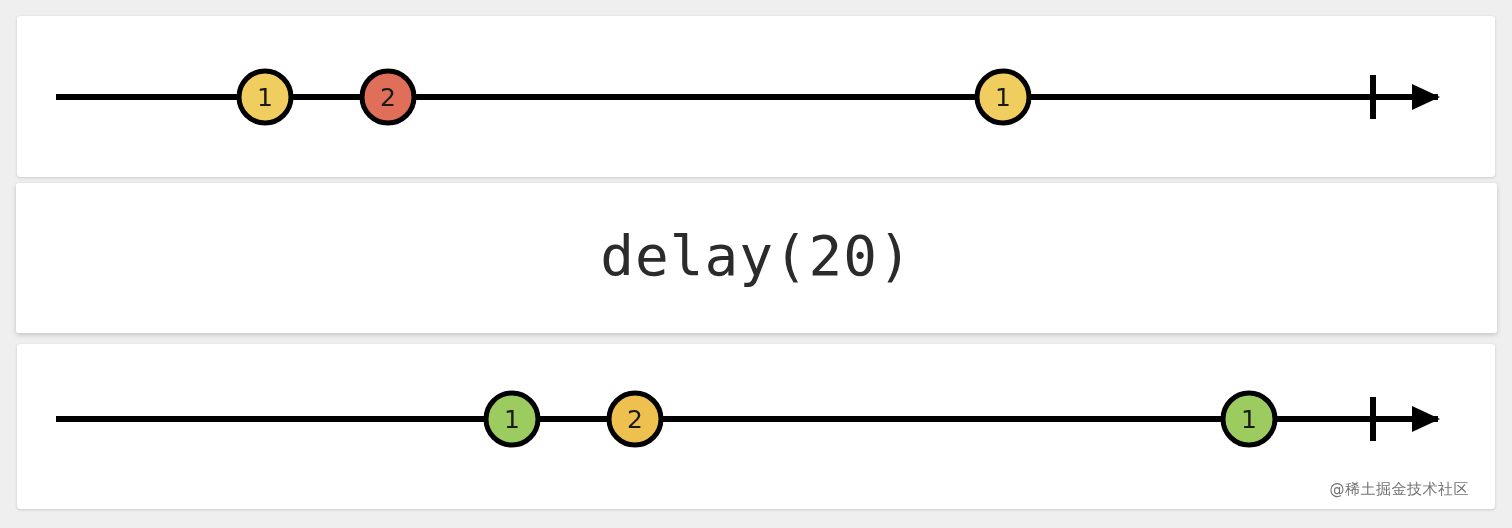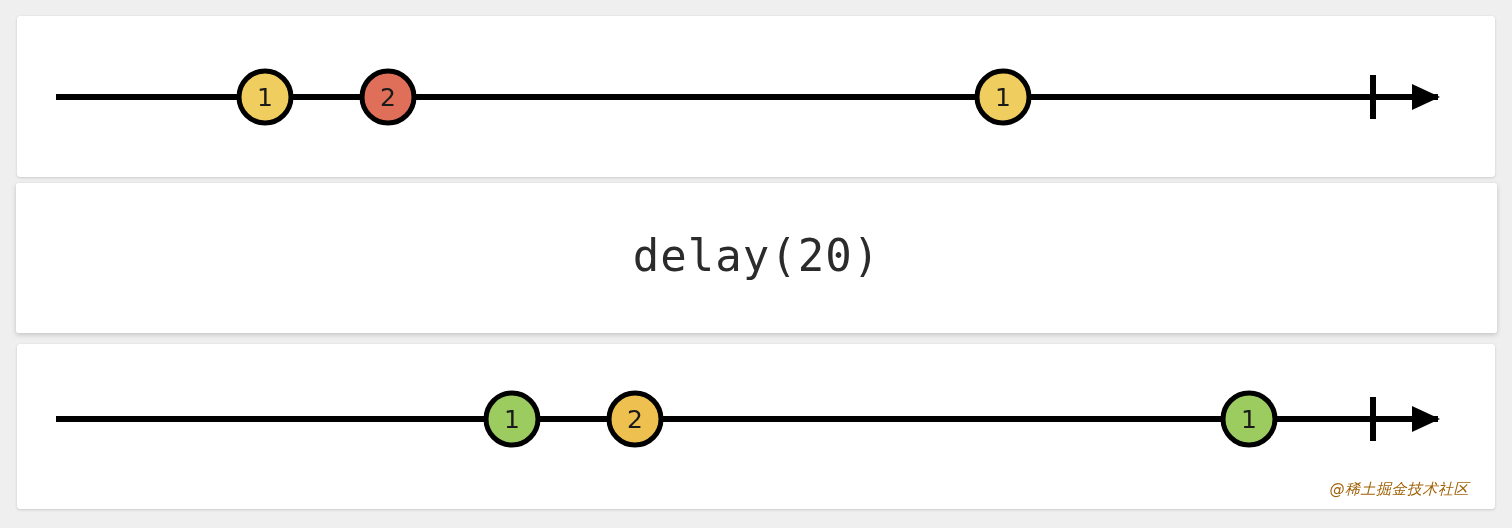--- a/index.html
+++ b/index.html
@@ -72,42 +72,41 @@
   .op-label {
     position: absolute;
     left: 0;
     top: 0;
     width: 100%;
     height: 100%;
     display: flex;
     align-items: center;
     justify-content: center;
     font-family: "DejaVu Sans Mono", "Liberation Mono", monospace;
-    font-size: 44px;
+    font-size: 56px;
     font-weight: 400;
     color: #2b2b2b;
     letter-spacing: 1px;
     line-height: 1;
     padding-bottom: 4px;
     box-sizing: border-box;
     user-select: none;
   }
 
   
   .watermark {
     position: absolute;
     right: 26px;
     bottom: 10px;
     font-family: "DejaVu Sans", sans-serif;
     font-size: 15px;
-    color: #a16207;
+    color: #737373;
     letter-spacing: 0.5px;
     white-space: nowrap;
     user-select: none;
-    font-style: italic;
   }
 
   .marble-text {
     font-family: "DejaVu Sans", "Liberation Sans", sans-serif;
     font-size: 25px;
     fill: #1a1a1a;
   }
 </style>
 </head>
 <body>

